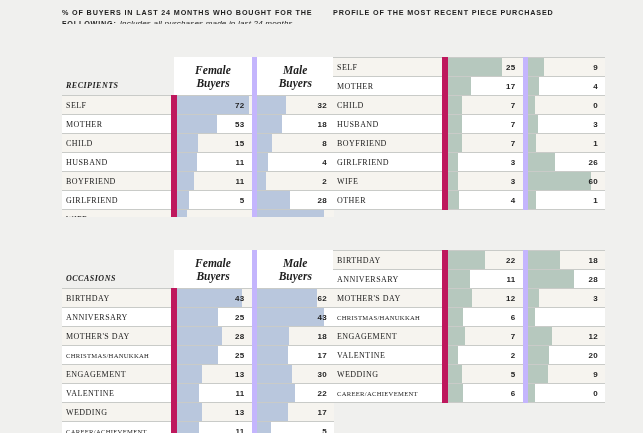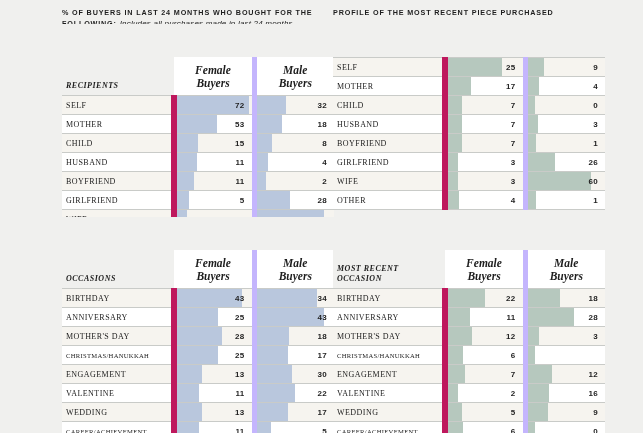--- a/index.html
+++ b/index.html
@@ -241,21 +241,21 @@
         </thead>
         <tbody>
             <tr class="alt">
               <td class="label">BIRTHDAY</td>
               <td class="val f">
                 <span class="bar" style="width: 87.4%; background: rgb(185, 199, 221);"></span>
                 <span class="num">43</span>
               </td>
               <td class="val m">
                 <span class="bar" style="width: 78.4%; background: rgb(185, 199, 221);"></span>
-                <span class="num">34</span>
+                <span class="num">62</span>
               </td>
             </tr>
             <tr>
               <td class="label">ANNIVERSARY</td>
               <td class="val f">
                 <span class="bar" style="width: 55%; background: rgb(185, 199, 221);"></span>
                 <span class="num">25</span>
               </td>
               <td class="val m">
                 <span class="bar" style="width: 87.4%; background: rgb(185, 199, 221);"></span>
@@ -450,31 +450,20 @@
             <col class="c-label">
             <col class="c-f">
             <col class="c-m">
           </colgroup>
         <thead>
           <tr class="spacer">
               <th></th>
               <th></th>
               <th></th>
             </tr>
-          <tr>
-            <th class="h-label">MOST RECENT OCCASION</th>
-            <th class="h-col f">
-              <span>Female</span>
-              <span class="l2">Buyers</span>
-            </th>
-            <th class="h-col m">
-              <span>Male</span>
-              <span class="l2">Buyers</span>
-            </th>
-          </tr>
         </thead>
         <tbody>
             <tr class="alt">
               <td class="label">BIRTHDAY</td>
               <td class="val f">
                 <span class="bar" style="width: 49.6%; background: rgb(182, 200, 190);"></span>
                 <span class="num">22</span>
               </td>
               <td class="val m">
                 <span class="bar" style="width: 42.4%; background: rgb(182, 200, 190);"></span>
@@ -526,21 +515,21 @@
               </td>
             </tr>
             <tr>
               <td class="label">VALENTINE</td>
               <td class="val f">
                 <span class="bar" style="width: 13.6%; background: rgb(182, 200, 190);"></span>
                 <span class="num">2</span>
               </td>
               <td class="val m">
                 <span class="bar" style="width: 28%; background: rgb(182, 200, 190);"></span>
-                <span class="num">16</span>
+                <span class="num">20</span>
               </td>
             </tr>
             <tr class="alt">
               <td class="label">WEDDING</td>
               <td class="val f">
                 <span class="bar" style="width: 19%; background: rgb(182, 200, 190);"></span>
                 <span class="num">5</span>
               </td>
               <td class="val m">
                 <span class="bar" style="width: 26.2%; background: rgb(182, 200, 190);"></span>

